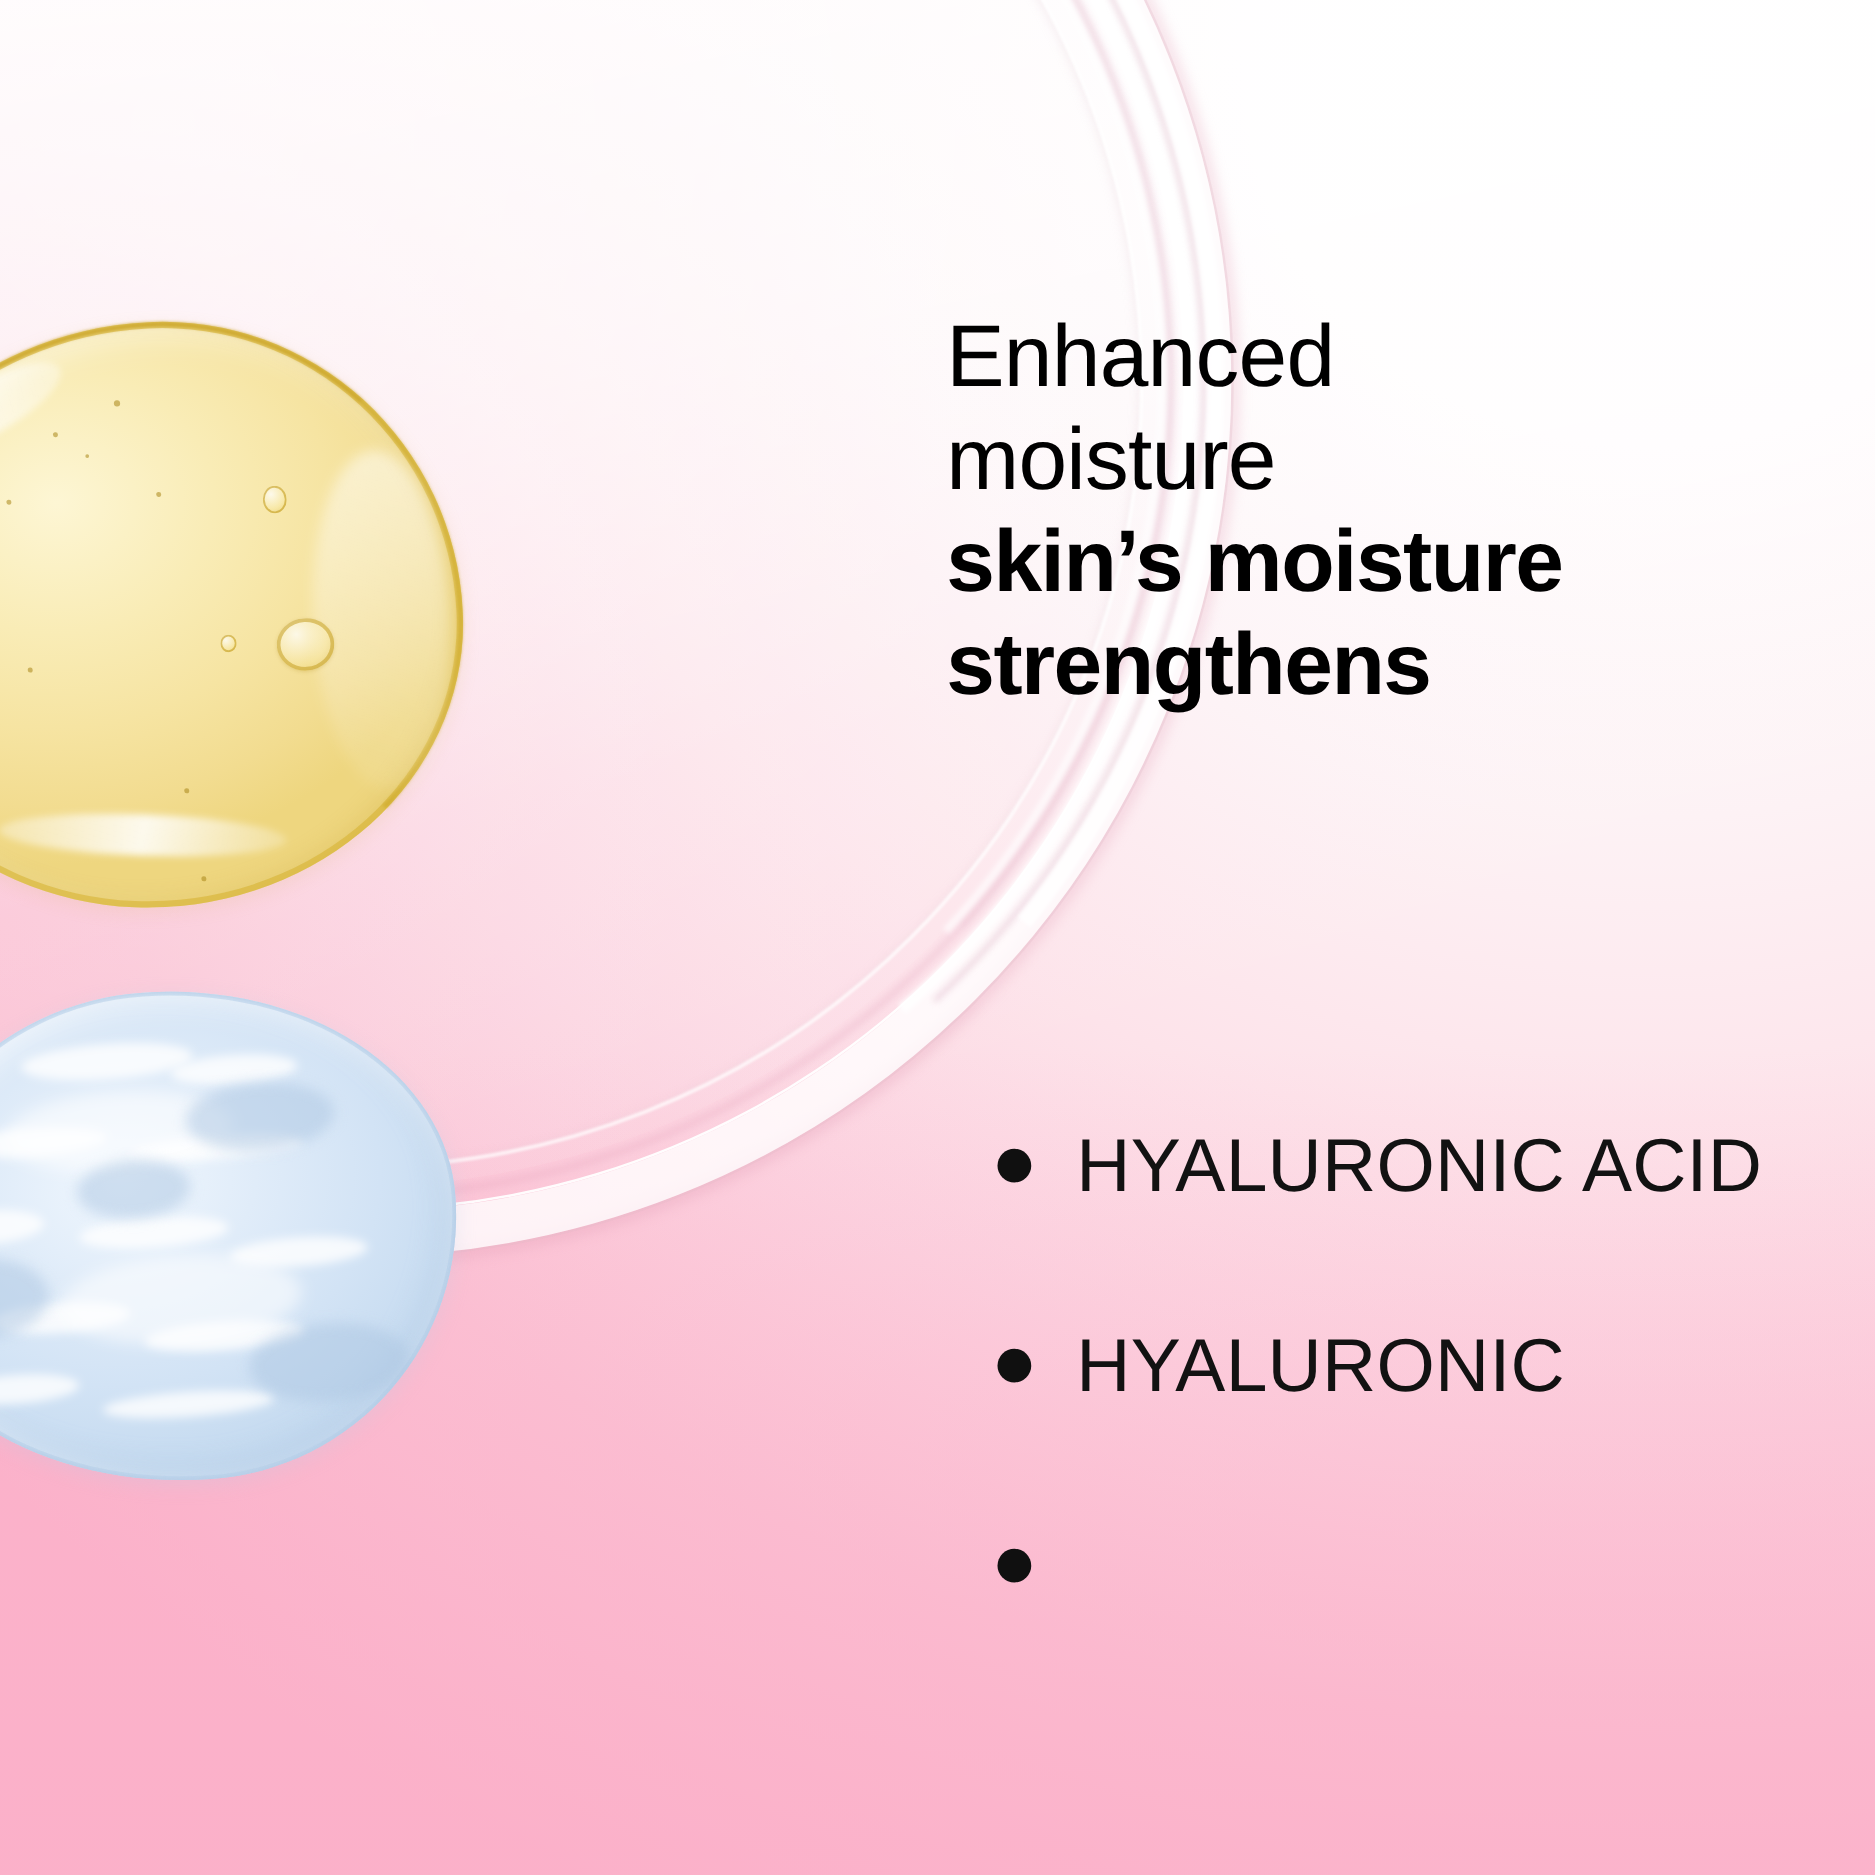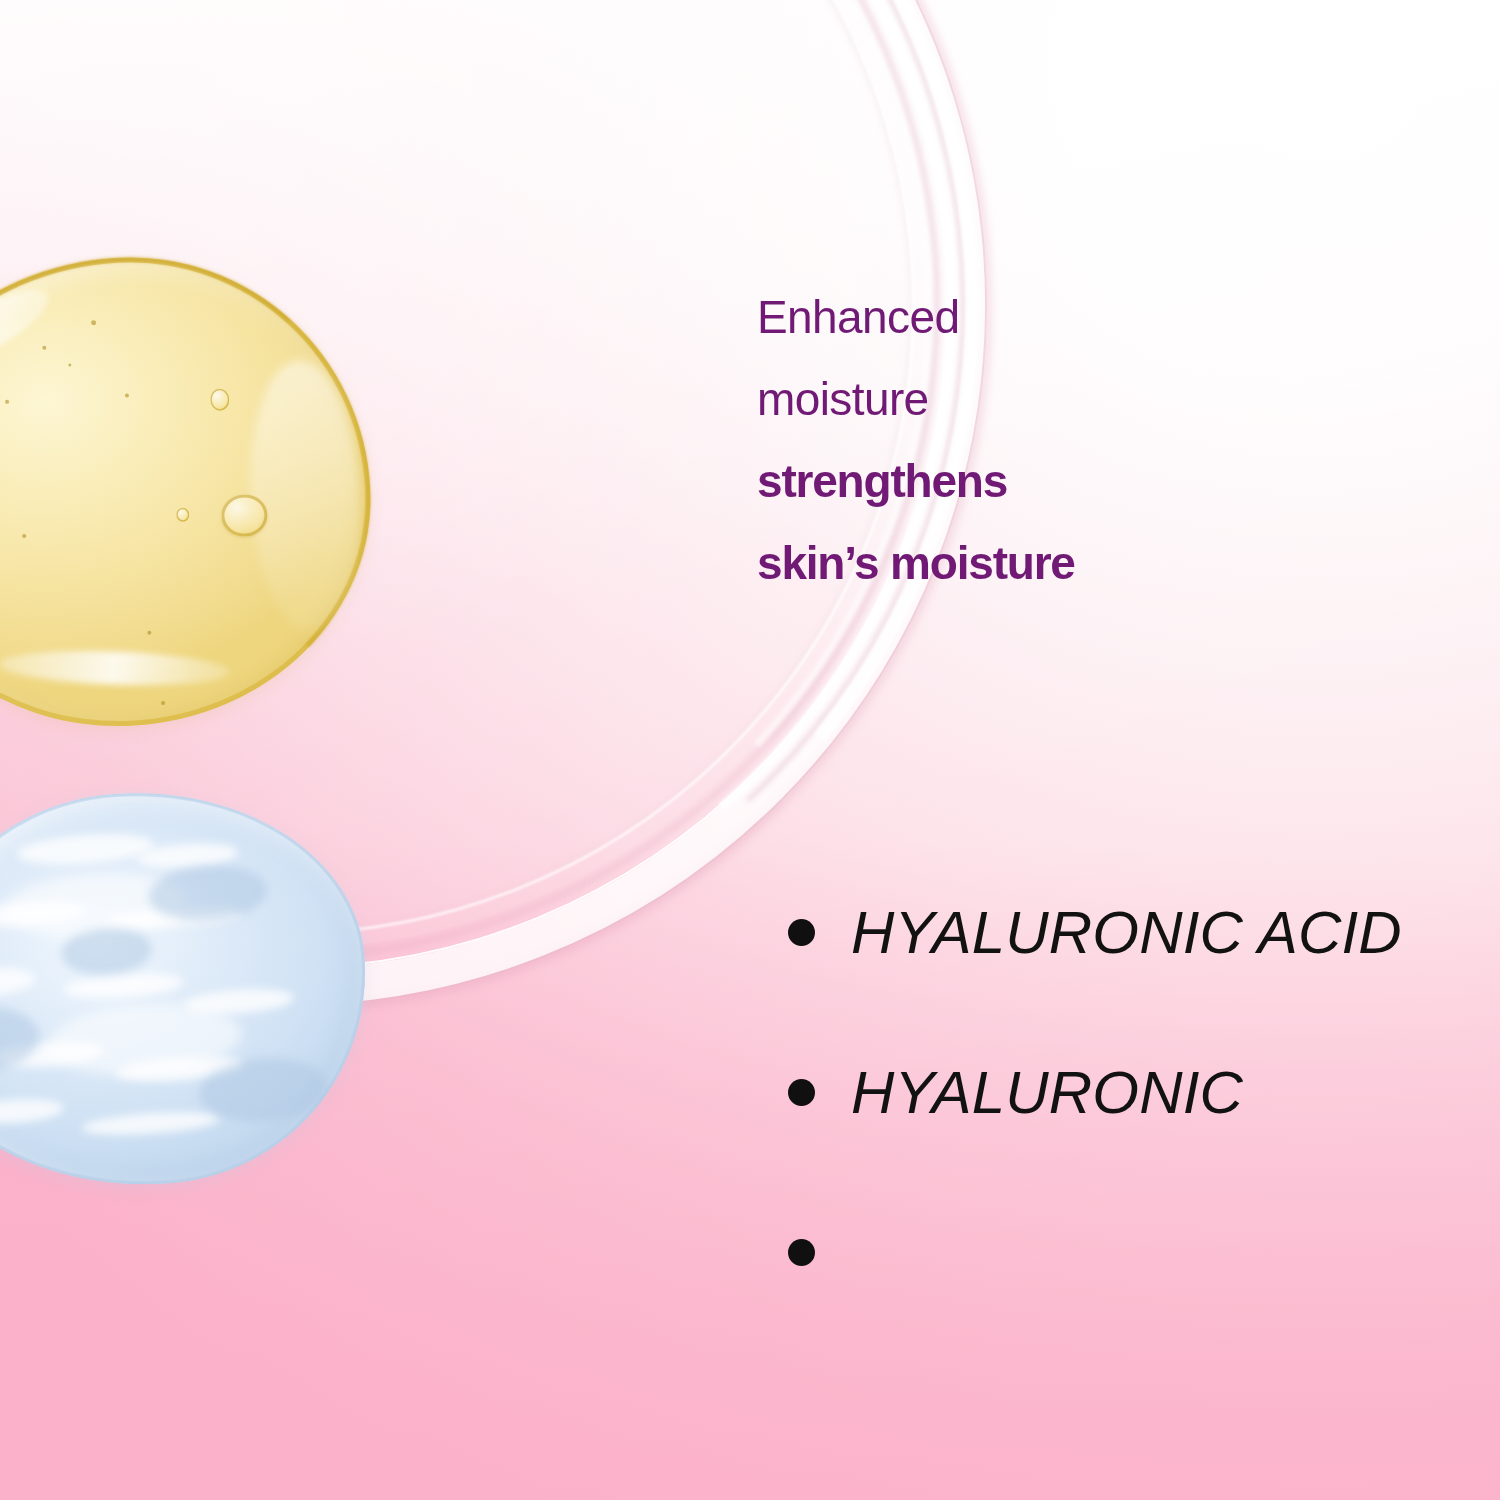--- a/index.html
+++ b/index.html
@@ -276,35 +276,33 @@
     left: 757px;
     top: 0;
     width: 660px;
     height: 1500px;
   }
   .headline {
     position: absolute;
     top: 244px;
     left: 0;
     width: 640px;
-    color: #701a75;
-    font-size: 46px;
+    color: #000000;
+    font-size: 70px;
     line-height: 82px;
     letter-spacing: -0.6px;
-    margin-top: 32px;
   }
   .headline .light { font-weight: 400; display: block; }
   .headline .bold  { font-weight: 700; display: block; letter-spacing: -1.2px; }
 
   .bullets {
     position: absolute;
     top: 898px;
-    left: 2px;
+    left: 12px;
     width: 660px;
-    font-style: italic;
   }
   .bullet-row {
     position: relative;
     height: 160px;
   }
   .bullet-dot {
     position: absolute;
     left: 29px;
     top: 21px;
     width: 27px;
@@ -385,22 +383,22 @@
     <div class="gd" style="left:6%;top:52%;width:22%;height:16%;"></div>
     <div class="gd" style="left:62%;top:70%;width:28%;height:16%;"></div>
     <div class="gd" style="left:34%;top:34%;width:20%;height:12%;"></div>
   </div>
 
   <div class="copy">
 
     <div class="headline">
       <span class="light">Enhanced</span>
       <span class="light">moisture</span>
+      <span class="bold">skin’s moisture</span>
       <span class="bold">strengthens</span>
-      <span class="bold">skin’s moisture</span>
     </div>
 
     <div class="bullets">
       <div class="bullet-row">
         <span class="bullet-dot"></span>
         <span class="bullet-label">HYALURONIC ACID</span>
       </div>
       <div class="bullet-row">
         <span class="bullet-dot"></span>
         <span class="bullet-label">HYALURONIC</span>

